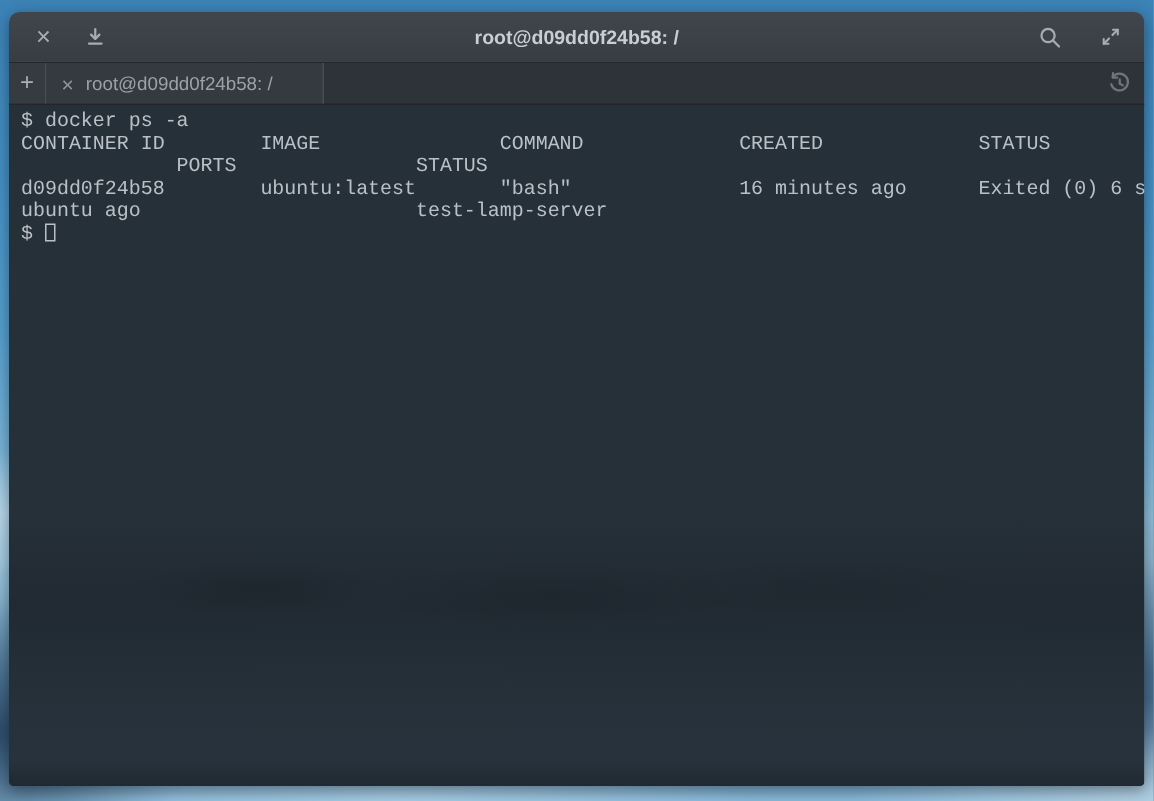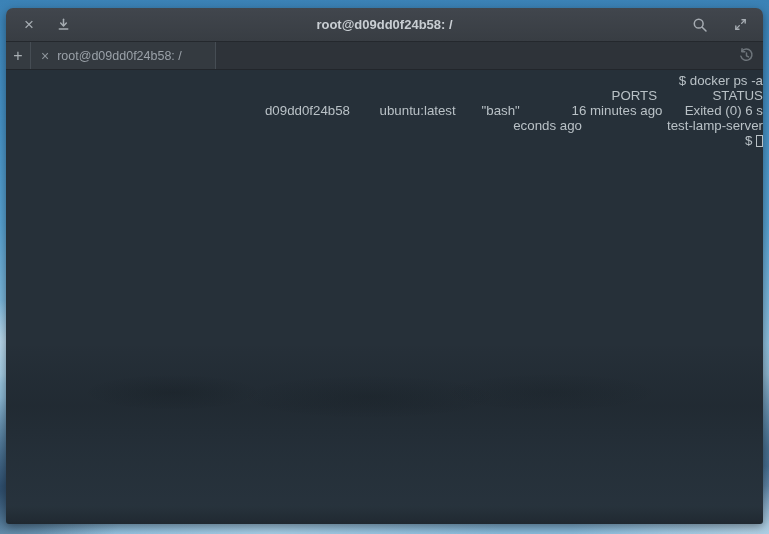--- a/index.html
+++ b/index.html
@@ -66,24 +66,23 @@
   }
   .tabbar-spacer { flex:1; }
   .history-btn {
     width:34px; display:flex; align-items:center; justify-content:center; cursor:pointer;
   }
   
   .terminal {
     flex:1; position:relative;
     background:#263039;
     padding:3px 0 0 8px;
-    font-family:Liberation Sans, sans-serif;
+    font-family:Liberation Mono, monospace;
     font-size:13.3px; line-height:15px; color:#b9c1c6;
     cursor:text;
-    text-align:right;
   }
   .term-line { white-space:pre; position:relative; z-index:1; }
   .cursor {
     display:inline-block; width:7px; height:12px;
     border:1px solid #b9c1c6; vertical-align:-2px;
   }
   .scenery {
     position:absolute; inset:0; pointer-events:none; z-index:0;
     background:
       radial-gradient(130px 26px at 22% 71%, rgba(5,10,12,0.16), transparent 70%),
@@ -157,19 +156,20 @@
           <path d="M3.8 1.6 L3.6 4.4 L6.4 4.4"></path>
           <path d="M8 5.6 V8.3 L9.9 9.3"></path>
         </svg>
       </span>
     </div>
   </div>
 
   <div class="terminal">
     <div class="scenery"></div>
     <div class="term-line">$ docker ps -a</div>
+    <div class="term-line">CONTAINER ID        IMAGE               COMMAND             CREATED             STATUS</div>
     <div class="term-line">             PORTS               STATUS</div>
     <div class="term-line">d09dd0f24b58        ubuntu:latest       "bash"              16 minutes ago      Exited (0) 6 s</div>
-    <div class="term-line">econds ago                       test-lamp-server</div>
+    <div class="term-line">ubuntu ago                       test-lamp-server</div>
     <div class="term-line"><span>$ </span><span class="cursor"></span></div>
   </div>
 
 </div>
 
 </body></html>

